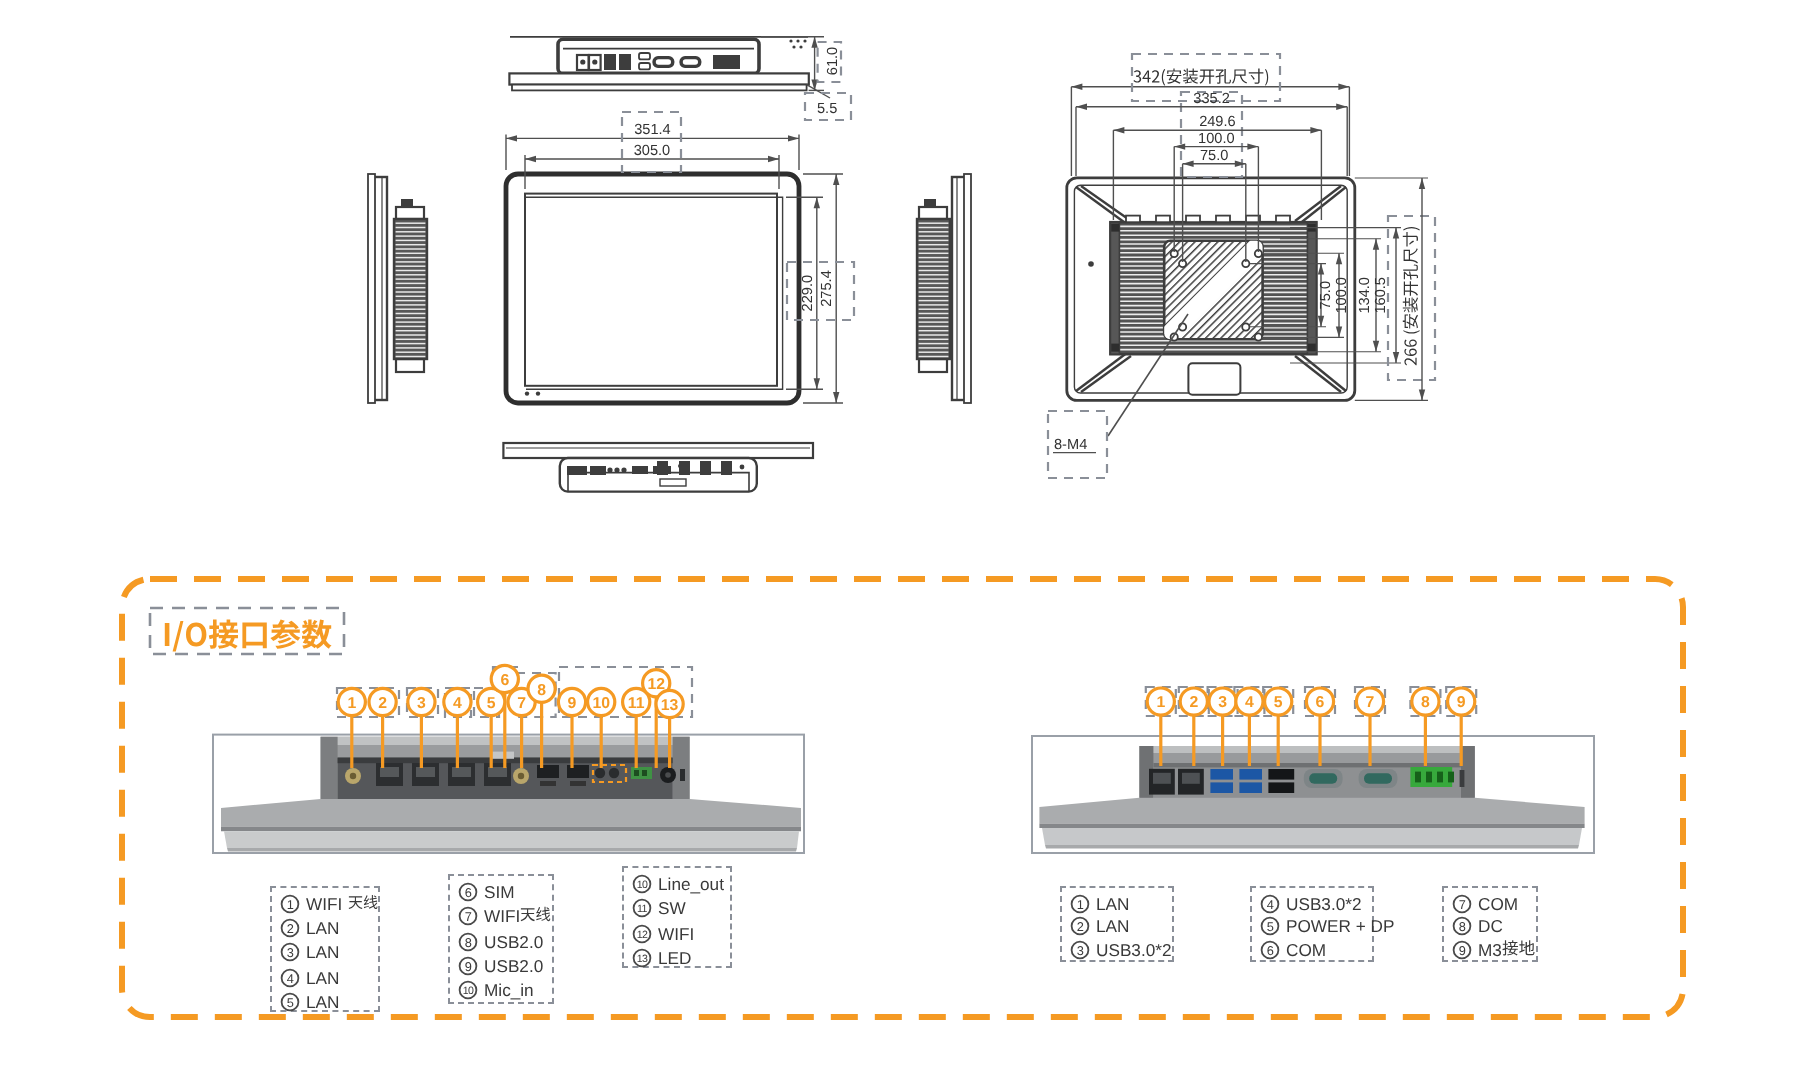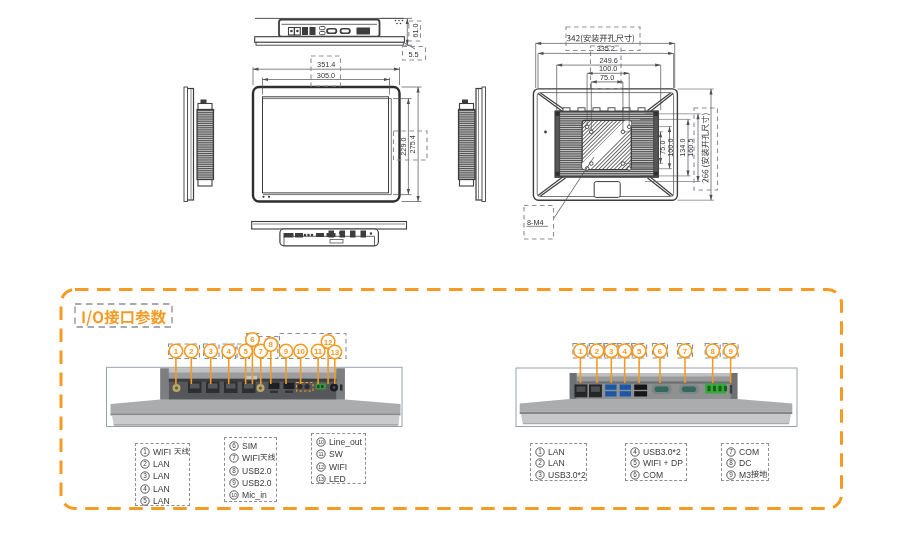--- a/index.html
+++ b/index.html
@@ -616,21 +616,21 @@
         <circle cx="5" cy="5" r="4.2" fill="none" stroke="#4a4a4a" stroke-width="0.9"></circle>
         <text x="5" y="7.3" font-size="6.4" fill="#3a3a3a" text-anchor="middle" font-family="Liberation Sans,sans-serif" letter-spacing="-0.3">4</text>
       </svg>
       <span class="lt">USB3.0*2</span>
     </div>
     <div class="lr" style="height:11.6px">
       <svg class="cnum" width="10" height="10" viewBox="0 0 10 10">
         <circle cx="5" cy="5" r="4.2" fill="none" stroke="#4a4a4a" stroke-width="0.9"></circle>
         <text x="5" y="7.3" font-size="6.4" fill="#3a3a3a" text-anchor="middle" font-family="Liberation Sans,sans-serif" letter-spacing="-0.3">5</text>
       </svg>
-      <span class="lt">WIFI + DP</span>
+      <span class="lt">POWER + DP</span>
     </div>
     <div class="lr" style="height:11.6px">
       <svg class="cnum" width="10" height="10" viewBox="0 0 10 10">
         <circle cx="5" cy="5" r="4.2" fill="none" stroke="#4a4a4a" stroke-width="0.9"></circle>
         <text x="5" y="7.3" font-size="6.4" fill="#3a3a3a" text-anchor="middle" font-family="Liberation Sans,sans-serif" letter-spacing="-0.3">6</text>
       </svg>
       <span class="lt">COM</span>
     </div>
   </div>
 <div class="leg" style="left:721px;top:431px;width:48px;height:37.5px">

